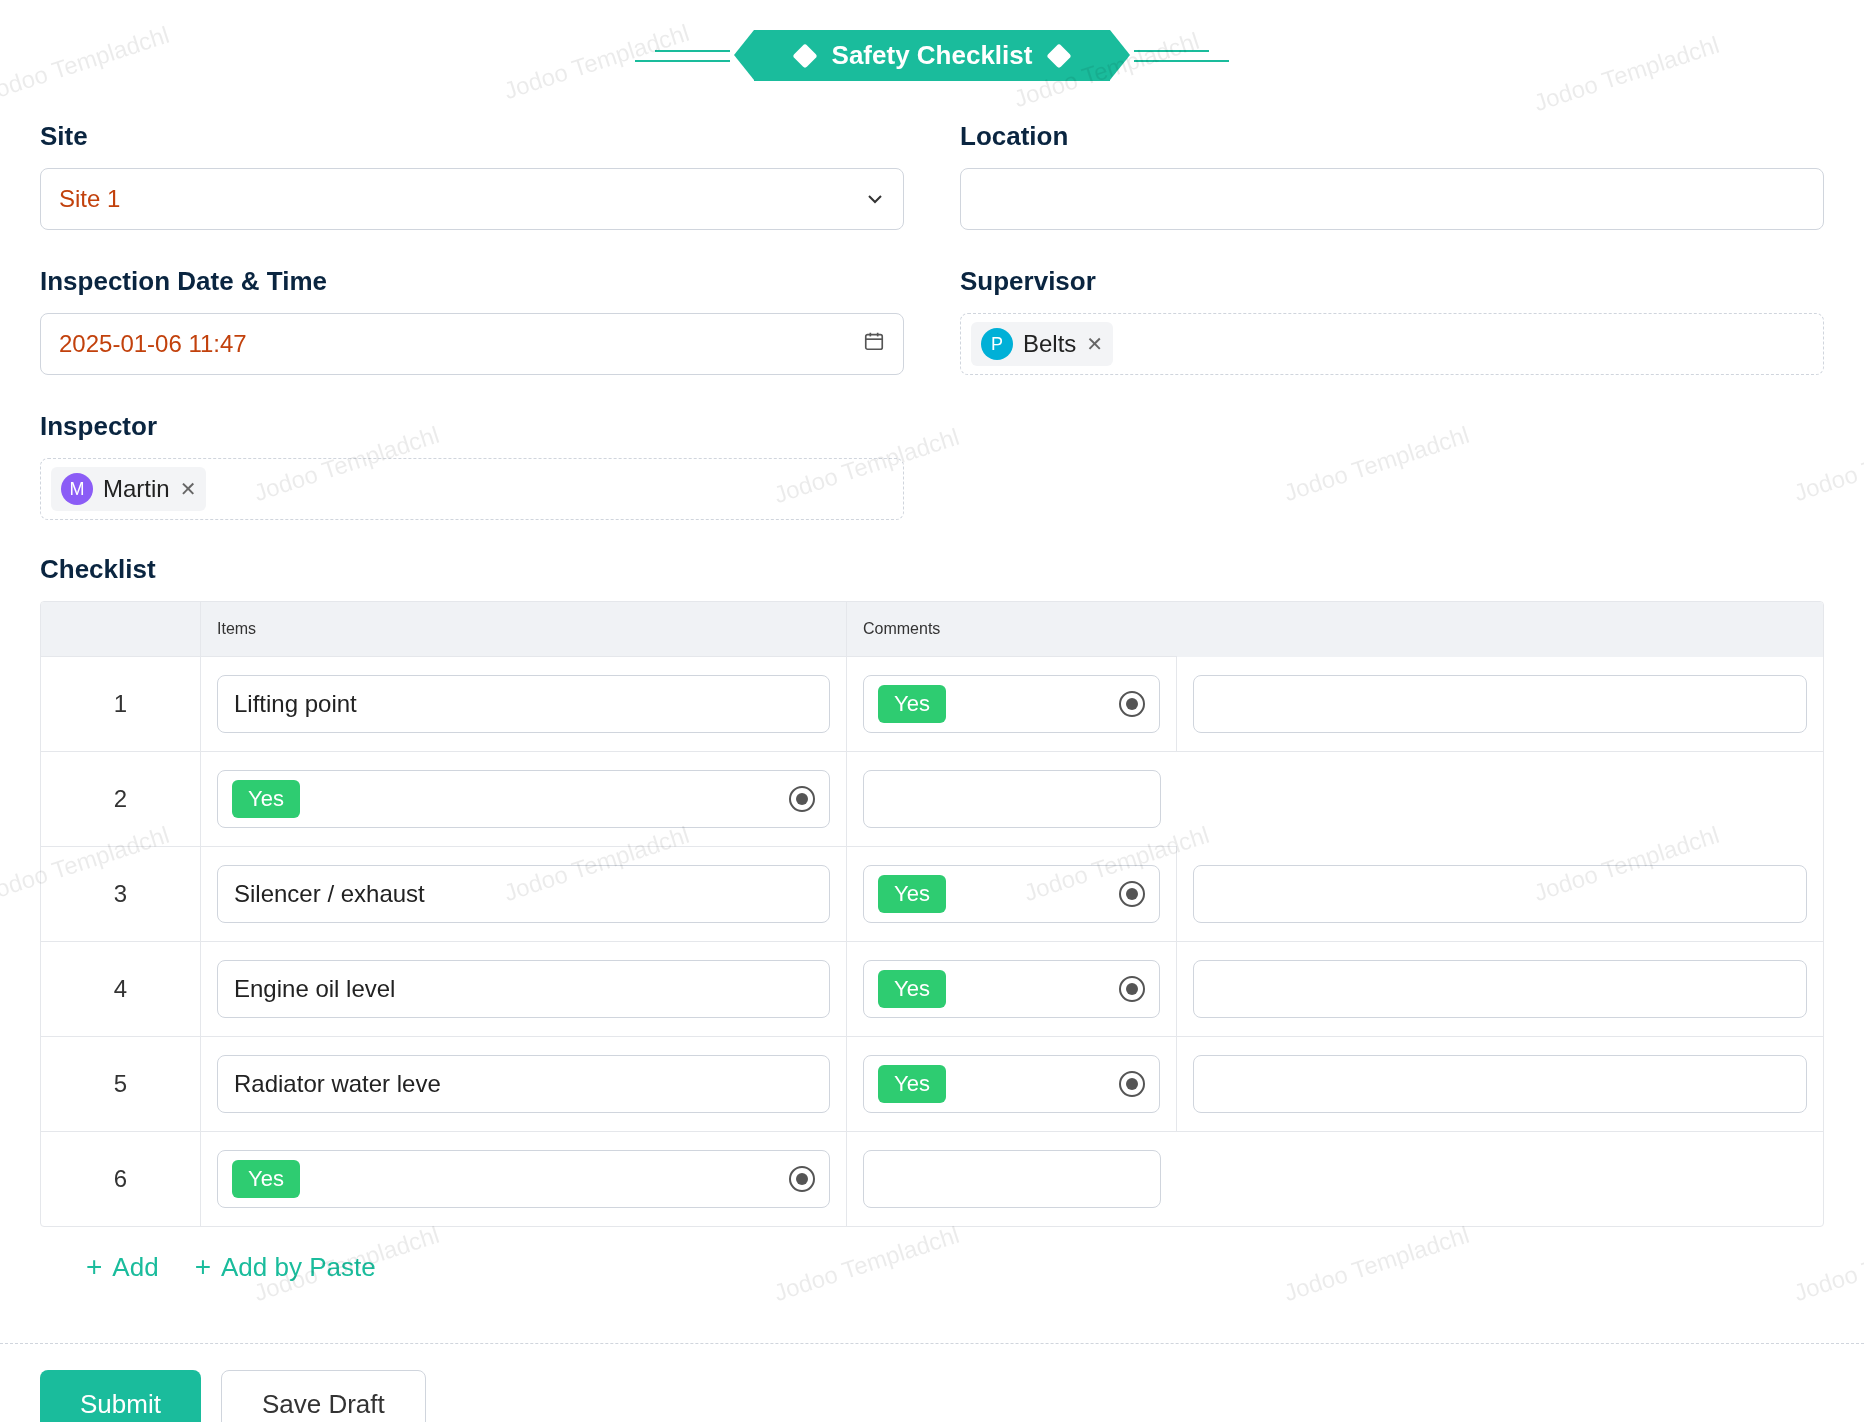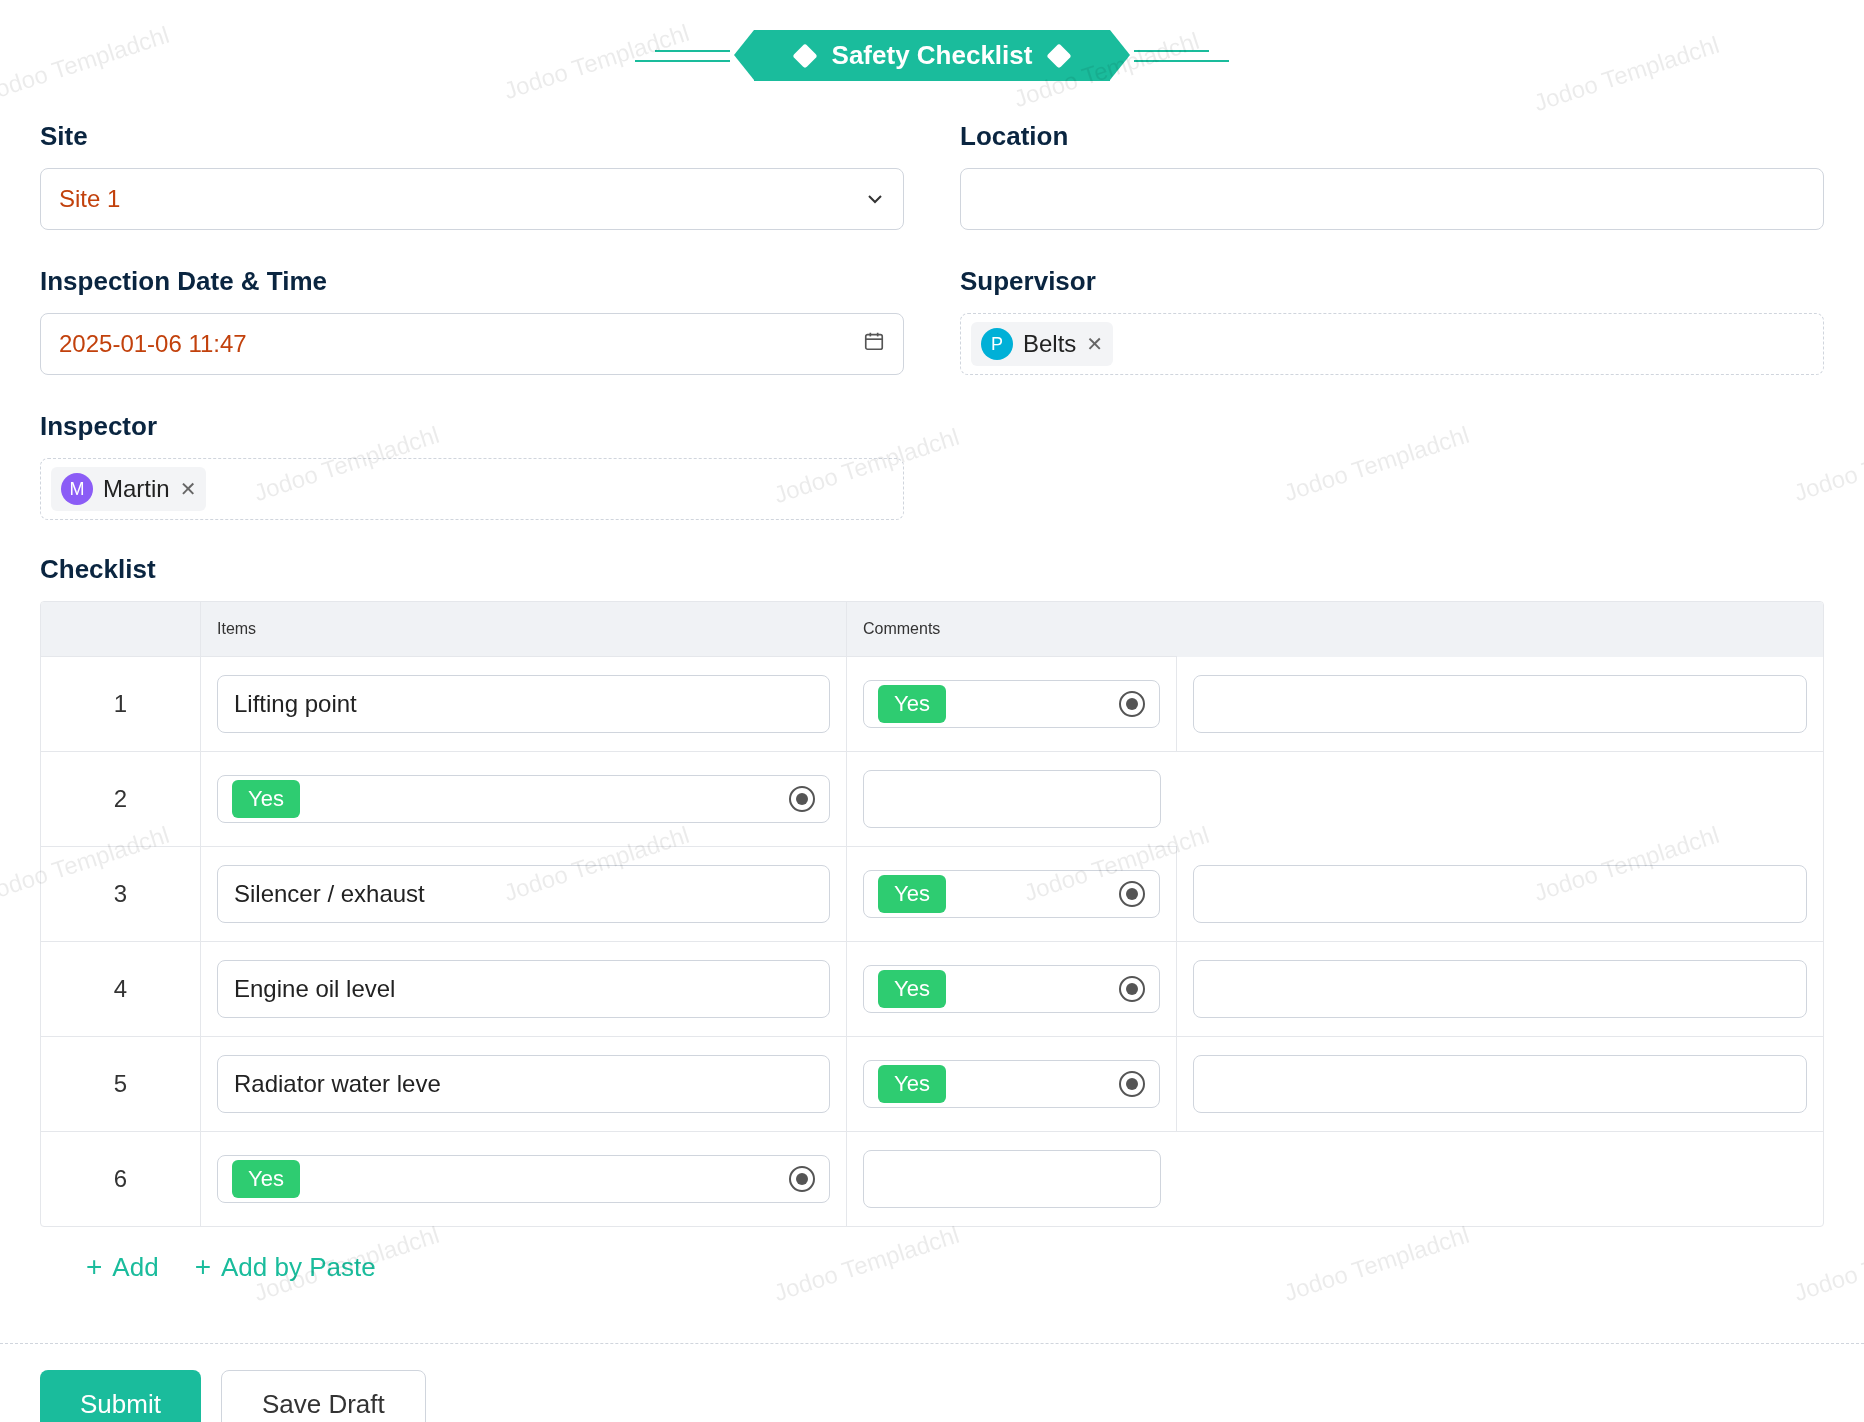--- a/index.html
+++ b/index.html
@@ -171,21 +171,21 @@
   color: #222;
 }
 .state-wrap {
   padding: 11px 11px;
   display: flex;
   align-items: center;
 }
 .state-box {
   border: 1.5px solid #d0d5dd;
   border-radius: 8px;
-  height: 48px;
+  height: 58px;
   width: 100%;
   display: flex;
   align-items: center;
   justify-content: space-between;
   padding: 0 14px;
 }
 .state-tag {
   background: #2ecc71;
   color: #fff;
   padding: 6px 16px;

